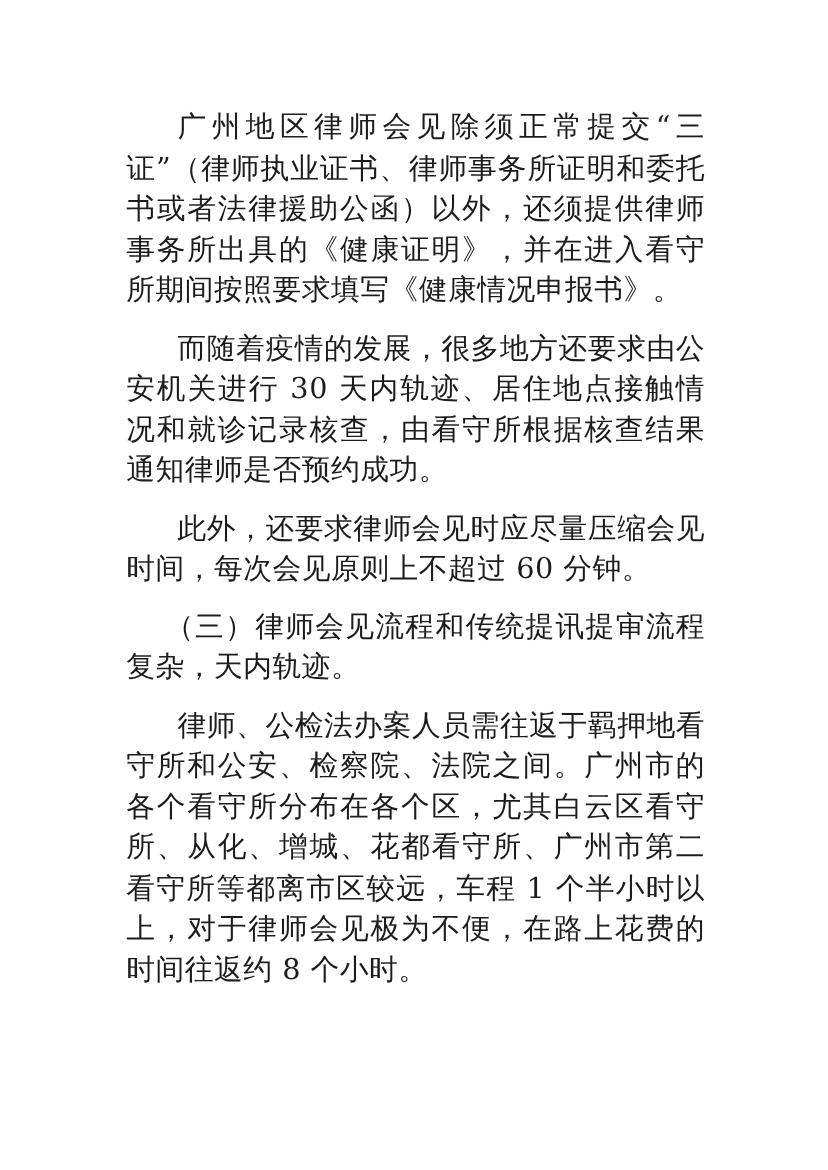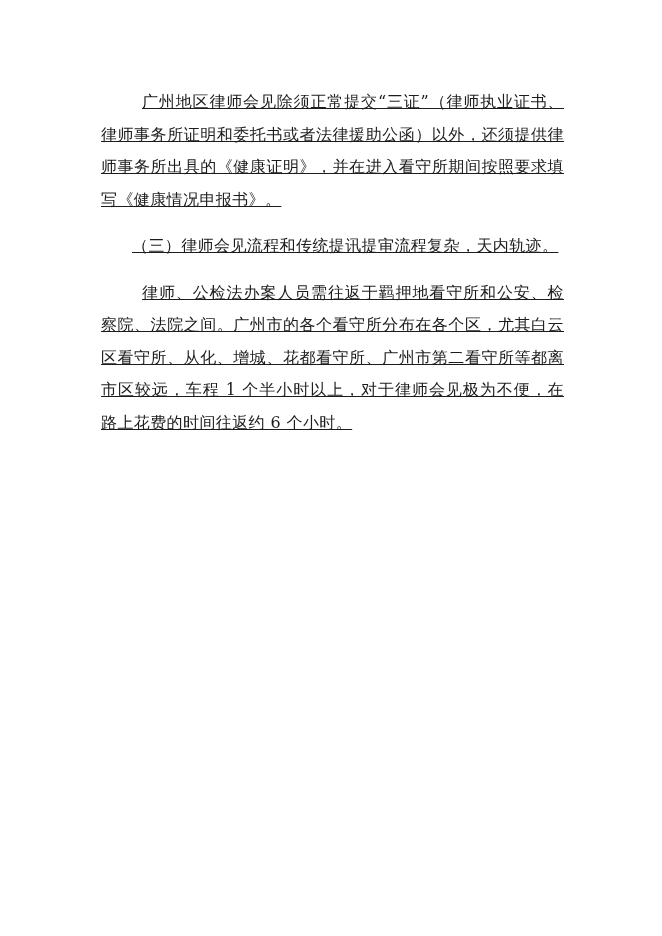--- a/index.html
+++ b/index.html
@@ -16,31 +16,32 @@
     color: #1c1c1c;
   }
   .page {
     position: absolute;
     left: 101px;
     top: 86px;
     width: 463px;
   }
   .para {
     margin: 0 0 14px 0;
-    font-size: 16px;
+    font-size: 23px;
     line-height: 32.5px;
     text-indent: 41px;
     text-align: justify;
     letter-spacing: 0.4px;
-    text-decoration: underline;
   }
   .para.heading {
     text-indent: 31px;
   }
 </style>
 </head>
 <body>
 
 <div class="page">
   <p class="para">广州地区律师会见除须正常提交“三证”（律师执业证书、律师事务所证明和委托书或者法律援助公函）以外，还须提供律师事务所出具的《健康证明》，并在进入看守所期间按照要求填写《健康情况申报书》。</p>
+  <p class="para">而随着疫情的发展，很多地方还要求由公安机关进行 30 天内轨迹、居住地点接触情况和就诊记录核查，由看守所根据核查结果通知律师是否预约成功。</p>
+  <p class="para">此外，还要求律师会见时应尽量压缩会见时间，每次会见原则上不超过 60 分钟。</p>
   <p class="para heading">（三）律师会见流程和传统提讯提审流程复杂，天内轨迹。</p>
-  <p class="para">律师、公检法办案人员需往返于羁押地看守所和公安、检察院、法院之间。广州市的各个看守所分布在各个区，尤其白云区看守所、从化、增城、花都看守所、广州市第二看守所等都离市区较远，车程 1 个半小时以上，对于律师会见极为不便，在路上花费的时间往返约 6 个小时。</p>
+  <p class="para">律师、公检法办案人员需往返于羁押地看守所和公安、检察院、法院之间。广州市的各个看守所分布在各个区，尤其白云区看守所、从化、增城、花都看守所、广州市第二看守所等都离市区较远，车程 1 个半小时以上，对于律师会见极为不便，在路上花费的时间往返约 8 个小时。</p>
 </div>
 
 </body></html>

